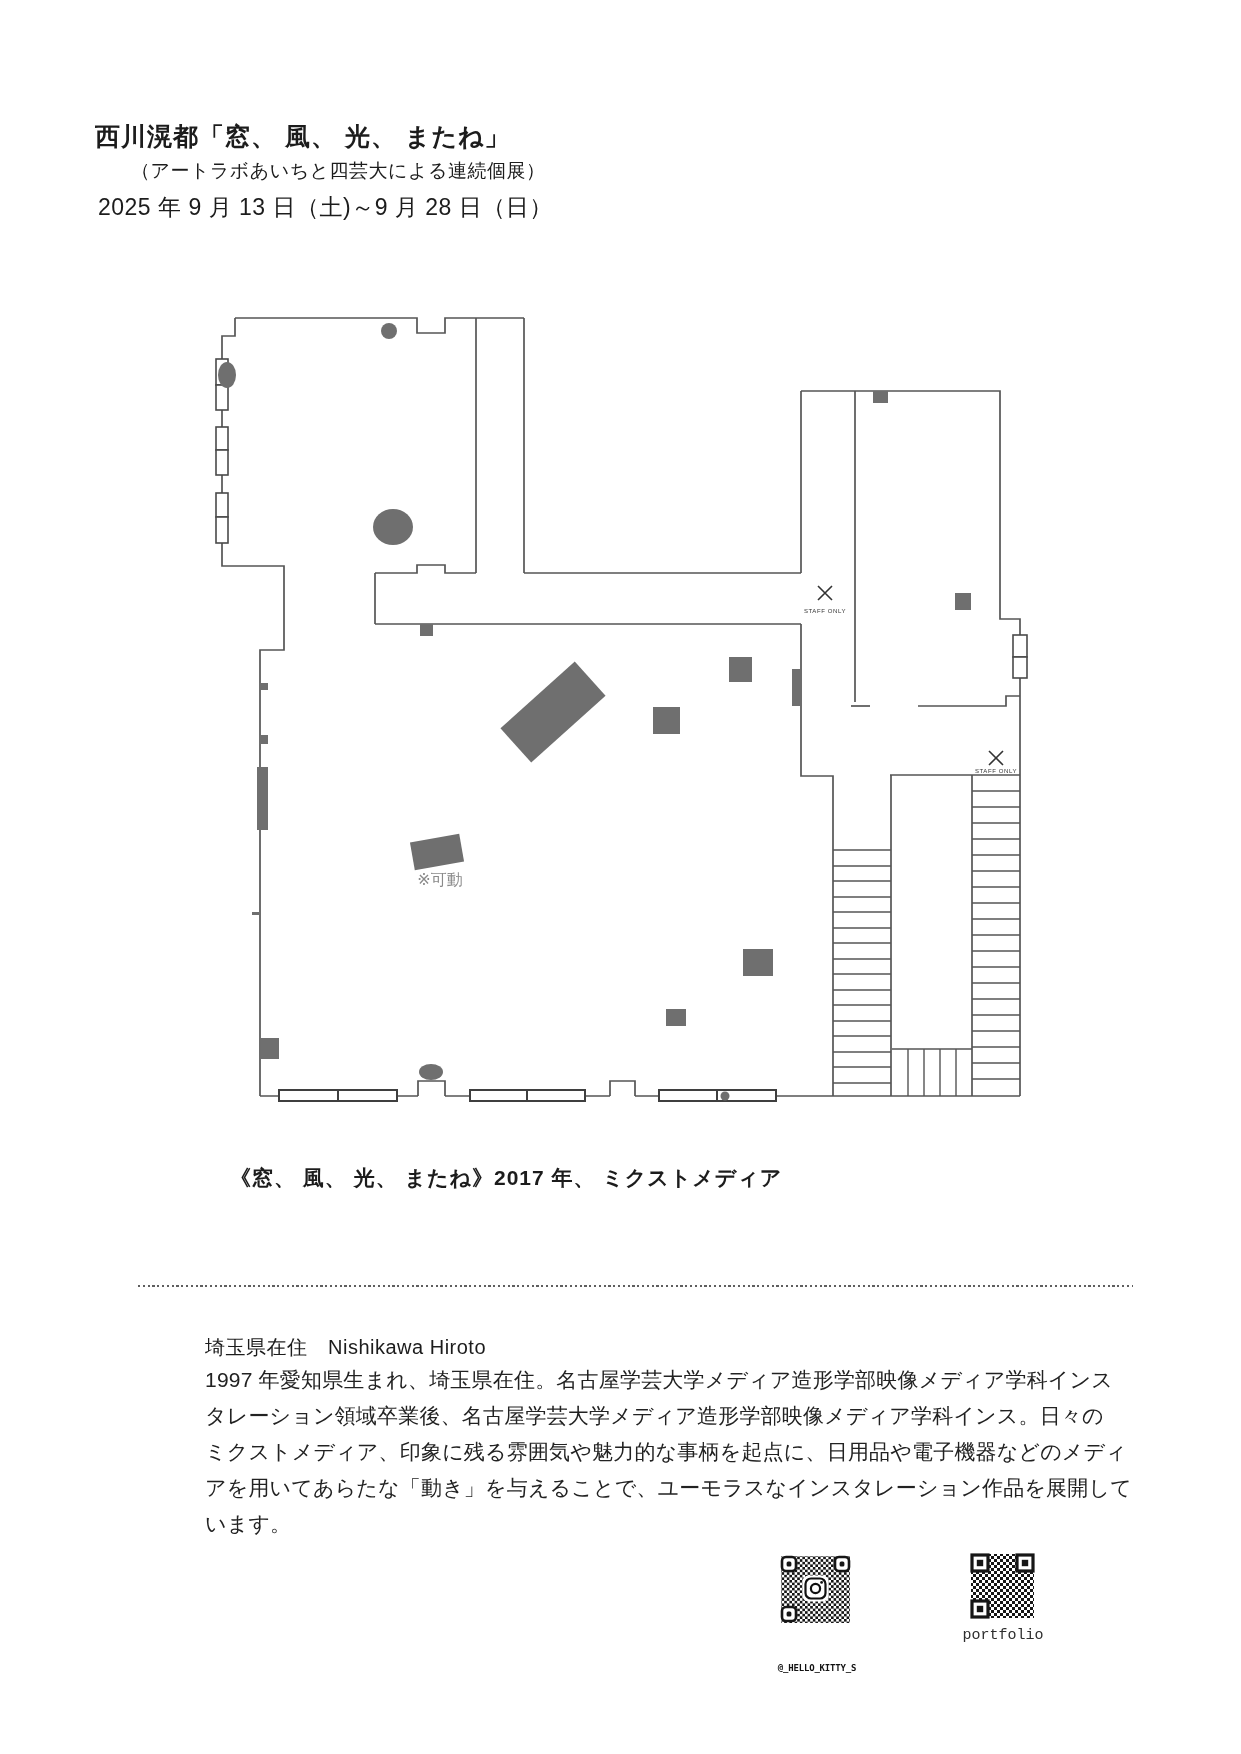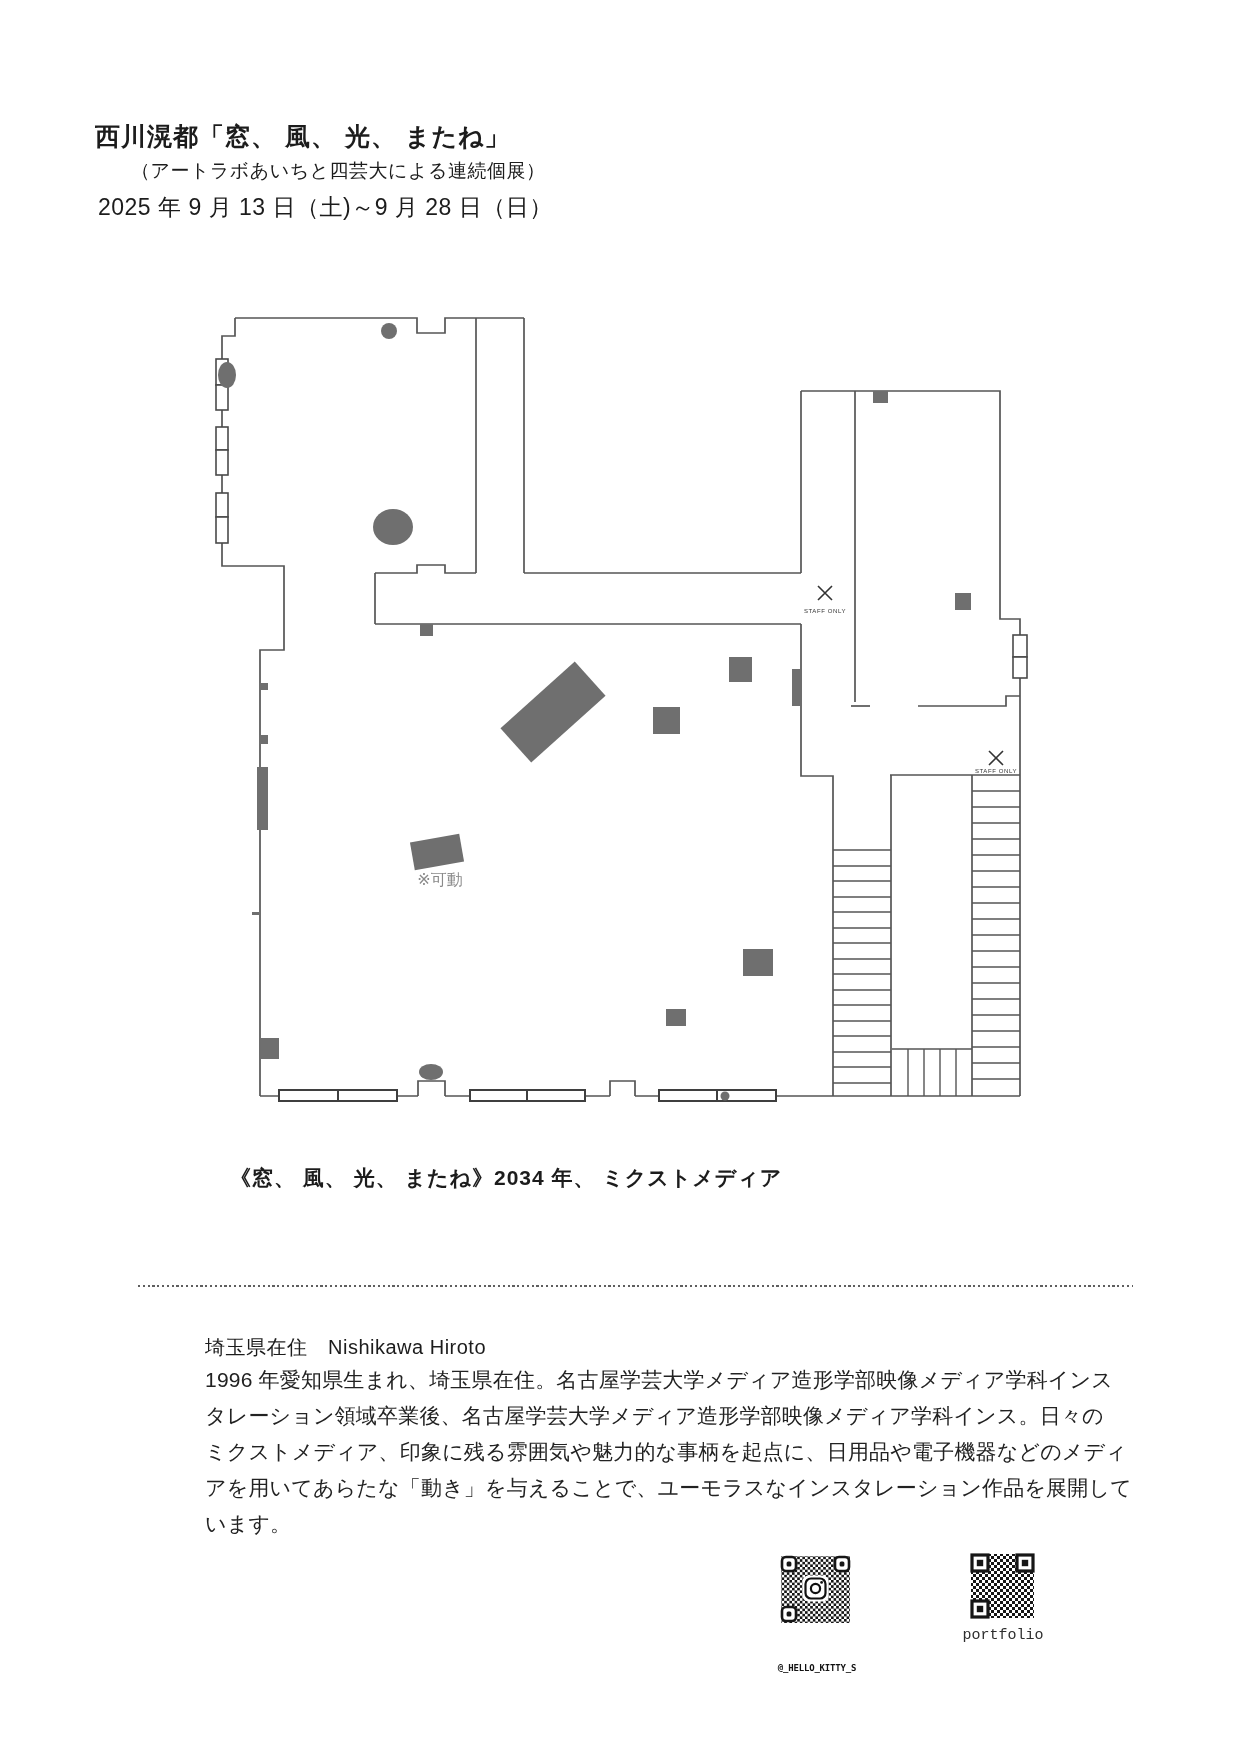--- a/index.html
+++ b/index.html
@@ -133,26 +133,26 @@
     <text x="825" y="613" text-anchor="middle" font-size="6" letter-spacing="0.6" fill="#333">STAFF ONLY</text>
   </g>
   <g>
     <path d="M989,751 L1003,765 M1003,751 L989,765" stroke="#333" stroke-width="1.6" fill="none"></path>
     <text x="996" y="773" text-anchor="middle" font-size="6" letter-spacing="0.6" fill="#333">STAFF ONLY</text>
   </g>
 
   <text x="440" y="885" text-anchor="middle" font-size="16" fill="#8a8a8a">※可動</text>
 </svg>
 
-<div class="abs" id="caption">《窓、 風、 光、 またね》2034 年、 ミクストメディア</div>
+<div class="abs" id="caption">《窓、 風、 光、 またね》2017 年、 ミクストメディア</div>
 
 <div class="abs" id="divider"></div>
 
 <div class="abs" id="bio-name">埼玉県在住　Nishikawa Hiroto</div>
-<div class="abs bio-line" style="top:1366px">1996 年愛知県生まれ、埼玉県在住。名古屋学芸大学メディア造形学部映像メディア学科インス</div>
+<div class="abs bio-line" style="top:1366px">1997 年愛知県生まれ、埼玉県在住。名古屋学芸大学メディア造形学部映像メディア学科インス</div>
 <div class="abs bio-line" style="top:1402px">タレーション領域卒業後、名古屋学芸大学メディア造形学部映像メディア学科インス。日々の</div>
 <div class="abs bio-line" style="top:1438px">ミクストメディア、印象に残る雰囲気や魅力的な事柄を起点に、日用品や電子機器などのメディ</div>
 <div class="abs bio-line" style="top:1474px">アを用いてあらたな「動き」を与えることで、ユーモラスなインスタレーション作品を展開して</div>
 <div class="abs bio-line" style="top:1510px">います。</div>
 
 <svg class="abs" style="left:779px;top:1554px" width="73" height="71" viewBox="0 0 73 71">
   <defs>
     <pattern id="qmod1" width="5.2" height="5.2" patternUnits="userSpaceOnUse">
       <rect x="0" y="0" width="2.6" height="2.6" fill="#161616"></rect>
       <rect x="2.6" y="2.6" width="2.6" height="2.6" fill="#161616"></rect>

